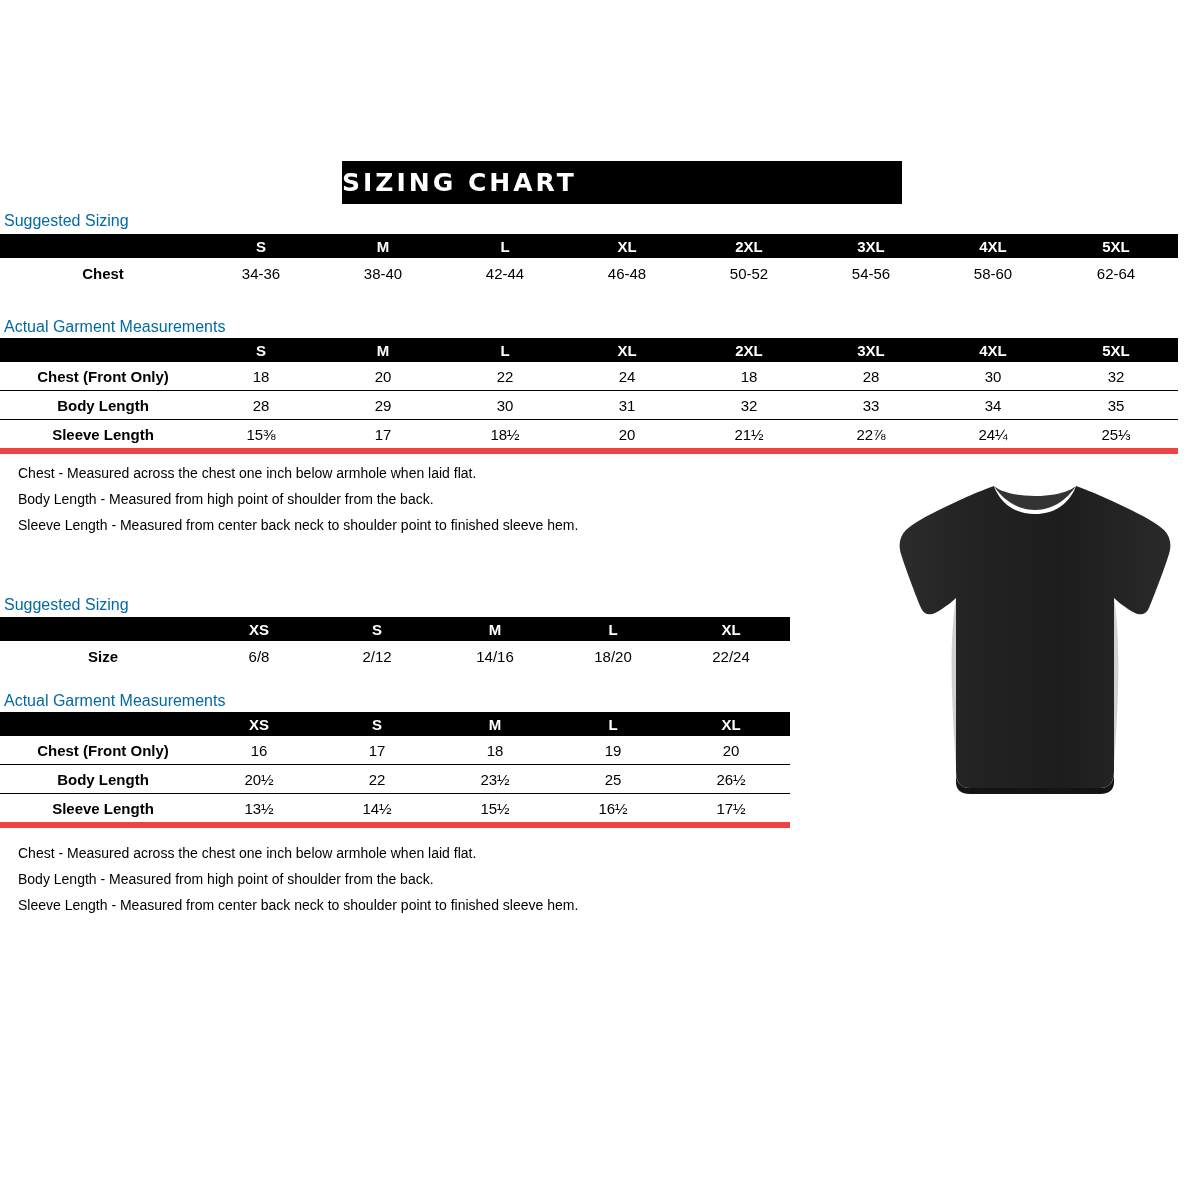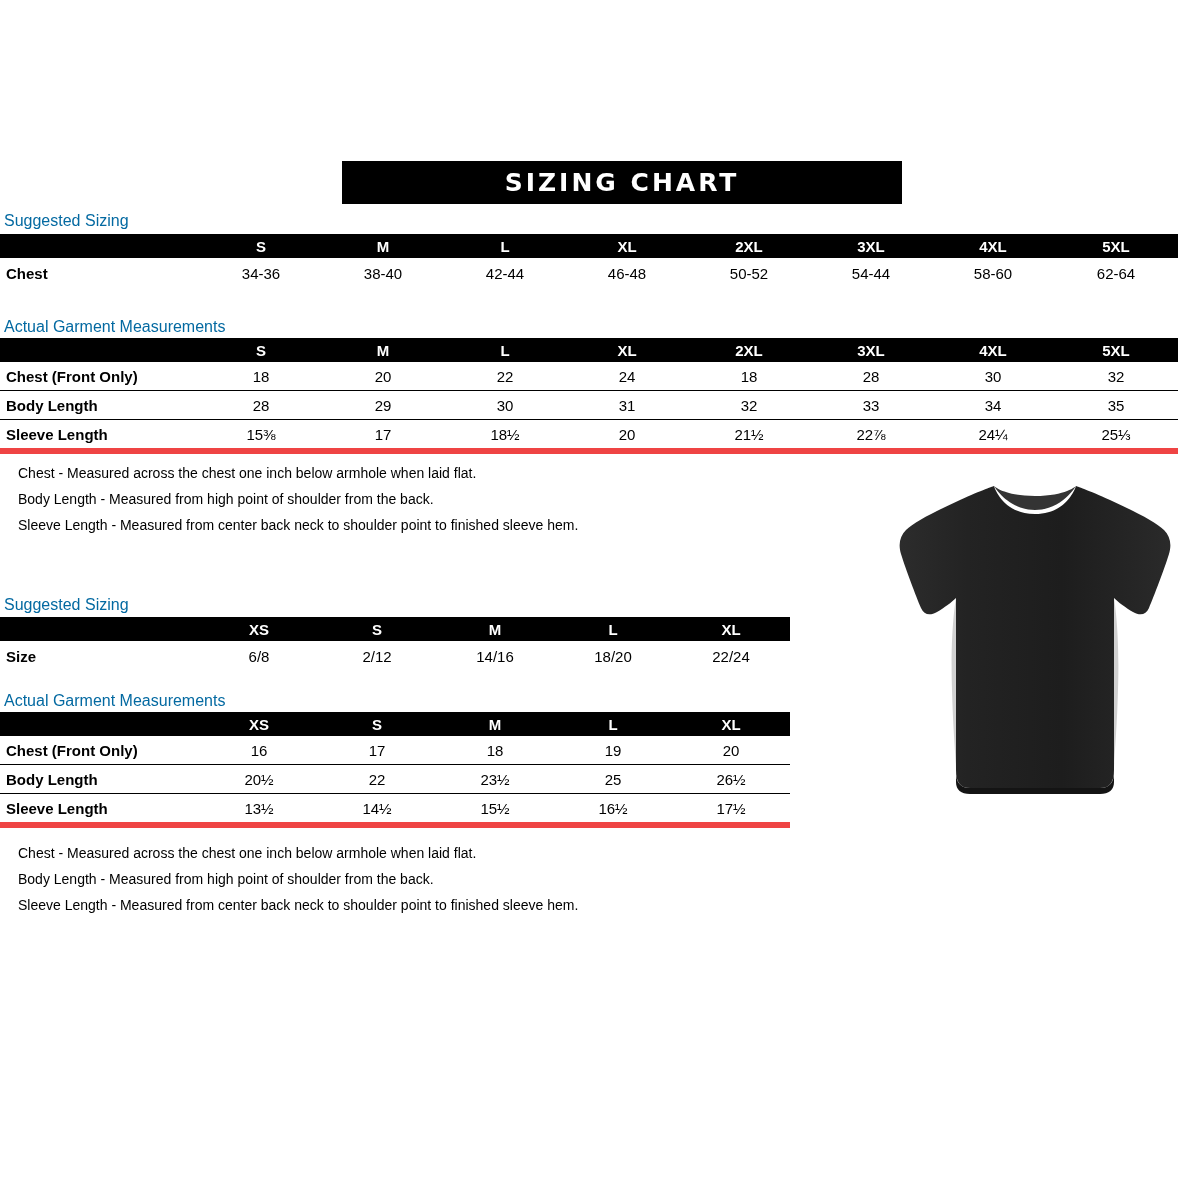--- a/index.html
+++ b/index.html
@@ -35,21 +35,20 @@
   .sizing-chart-banner {
     position: absolute;
     left: 342px;
     top: 161px;
     width: 560px;
     height: 43px;
     background: #000000;
     color: #ffffff;
     display: flex;
     align-items: center;
-    justify-content: center;
   }
   .sizing-chart-banner span {
     font-size: 25px;
     font-weight: bold;
     letter-spacing: 3px;
     font-family: "DejaVu Sans", sans-serif;
   }
 
   
   .section-label {
@@ -79,21 +78,21 @@
   }
   table.sz thead th {
     height: 24px;
     font-weight: bold;
     font-size: 15px;
   }
   table.sz tbody td {
     height: 28px;
   }
   table.sz tbody td.rowhead {
-    text-align: left;
+    text-align: center;
     padding-left: 6px;
     font-weight: bold;
     font-size: 15px;
     margin-left: 12px;
   }
   table.sz thead th.corner {
     text-align: left;
     padding-left: 6px;
   }
   .ruled tbody tr {
@@ -176,21 +175,21 @@
       </tr>
     </thead>
     <tbody>
       <tr>
         <td class="rowhead">Chest</td>
         <td>34-36</td>
         <td>38-40</td>
         <td>42-44</td>
         <td>46-48</td>
         <td>50-52</td>
-        <td>54-44</td>
+        <td>54-56</td>
         <td>58-60</td>
         <td>62-64</td>
       </tr>
     </tbody>
   </table>
 
   <div class="section-label" style="left:4px; top:318px;">Actual Garment Measurements</div>
   <table class="sz ruled" id="adult-actual">
     <colgroup>
       <col style="width:200px">

